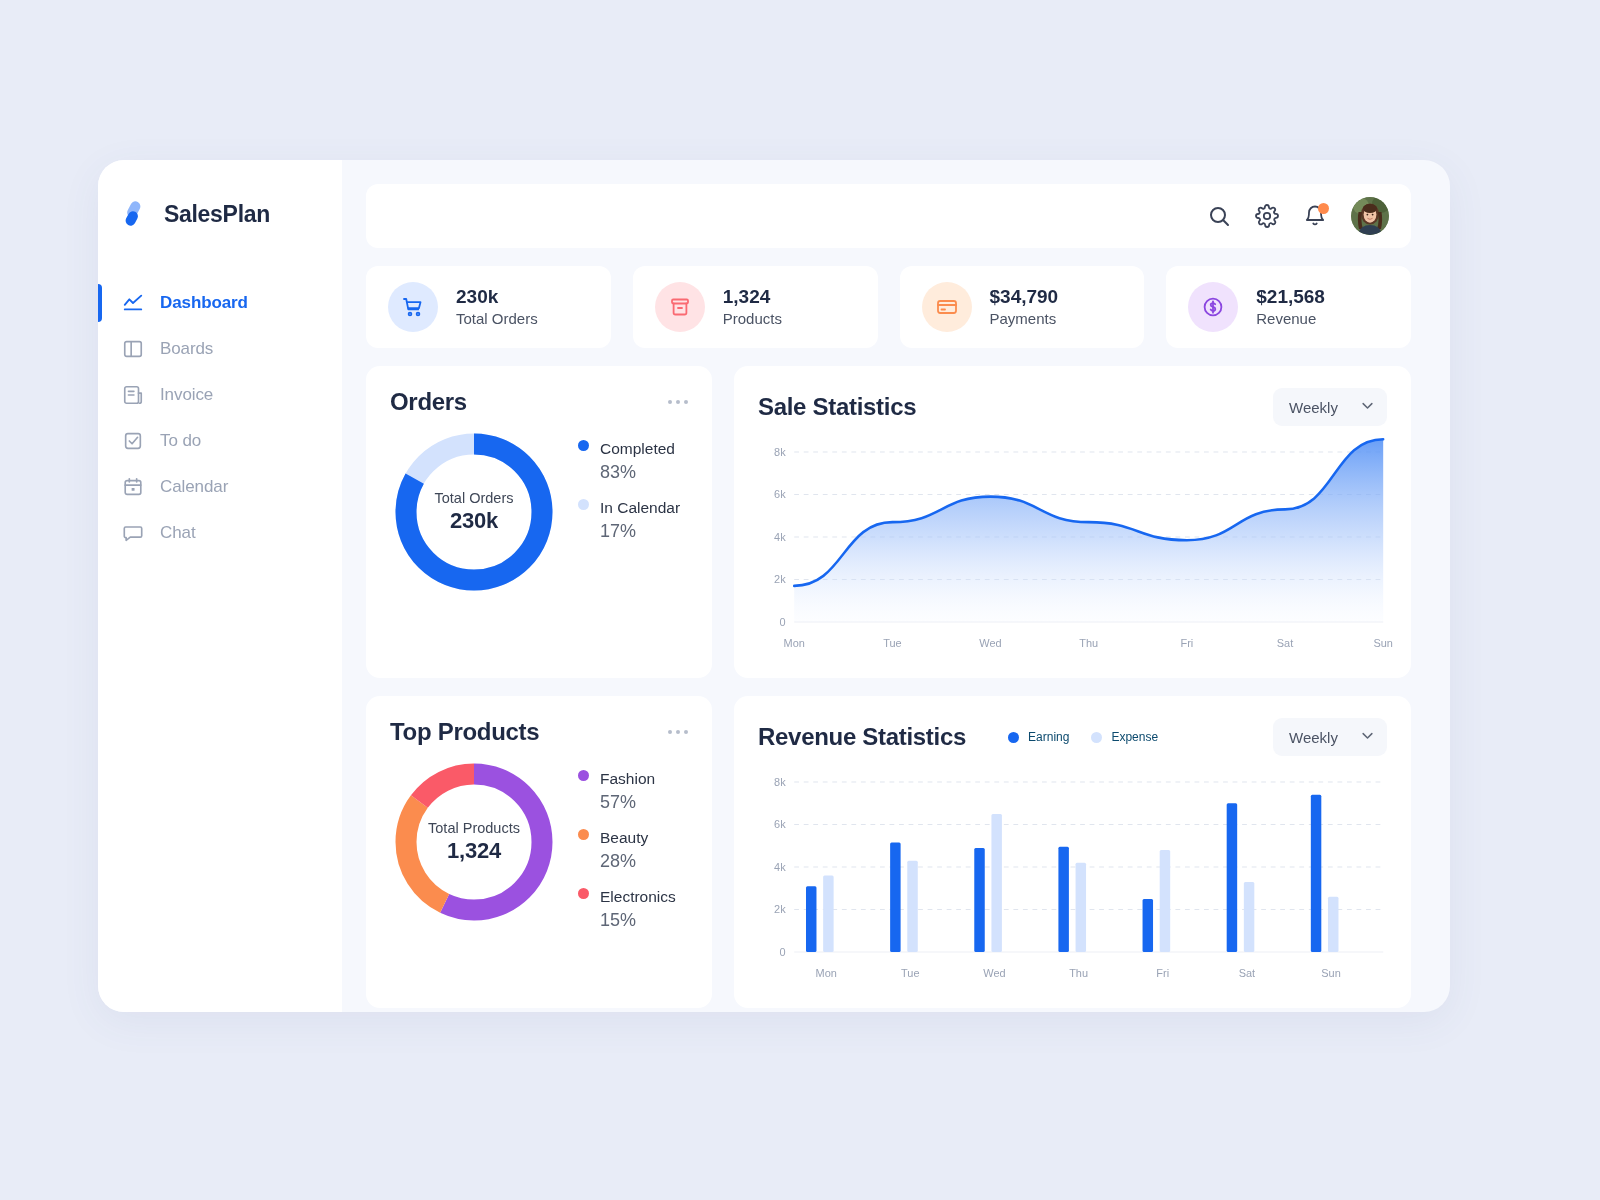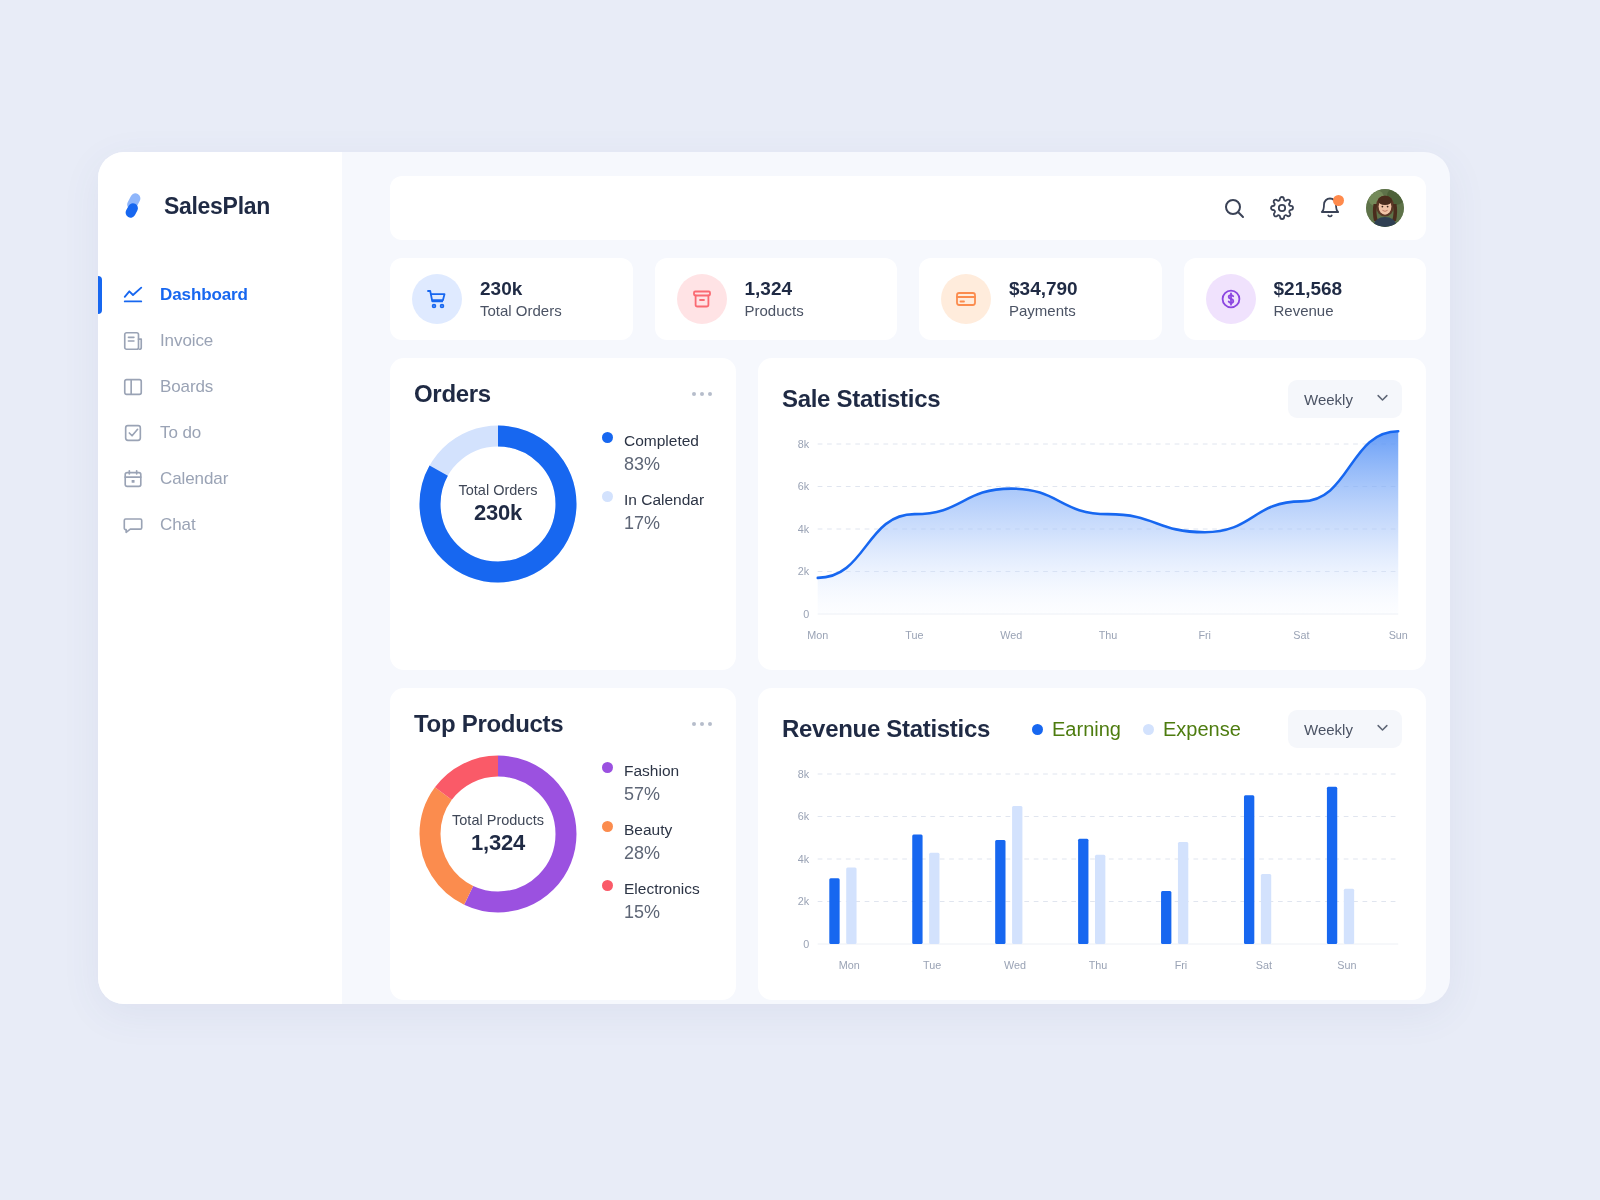--- a/index.html
+++ b/index.html
@@ -8,29 +8,28 @@
     width: 1600px;
     height: 1200px;
     background: #e8ecf7;
     font-family: "Liberation Sans", sans-serif;
     overflow: hidden;
   }
 
   #app {
     position: absolute;
     left: 98px;
-    top: 152px;
+    top: 160px;
     width: 1352px;
     height: 852px;
     background: #f6f8fd;
     border-radius: 26px;
     display: flex;
     overflow: hidden;
     box-shadow: 0 10px 40px rgba(70,90,140,0.07);
-    gap: 24px;
   }
 
   
   #sidebar {
     width: 244px;
     background: #ffffff;
     flex: 0 0 244px;
     padding-top: 30px;
     position: relative;
   }
@@ -72,21 +71,21 @@
     position: absolute;
     left: 0; top: 4px;
     width: 4px; height: 38px;
     background: #1767f0;
     border-radius: 0 4px 4px 0;
   }
 
   
   #main {
     flex: 1;
-    padding: 24px 24px 0 24px;
+    padding: 24px 39px 0 24px;
     display: flex;
     flex-direction: column;
     gap: 18px;
     min-width: 0;
   }
 
   
   .topbar {
     height: 64px;
     background: #fff;
@@ -202,21 +201,21 @@
     gap: 12px;
     cursor: pointer;
   }
   .select-val { font-size: 15px; color: #4b5364; }
   .select svg { width: 15px; height: 15px; color: #5e6676; }
 
   
   .inline-legend { display: flex; align-items: center; gap: 22px; margin-left: 42px; }
   .il-item { display: flex; align-items: center; gap: 9px; }
   .il-dot { width: 11px; height: 11px; border-radius: 50%; }
-  .il-text { font-size: 20px; color: #4d7c0f; }
+  .il-text { font-size: 12px; color: #0c4a6e; }
 
   
   .plot { position: relative; margin-top: 18px; height: 212px; }
   .plot svg { display: block; width: 100%; height: 100%; overflow: visible; }
   .tick-y, .tick-x { font-size: 11.5px; fill: #9aa3b5; font-family: "Liberation Sans", sans-serif; }
   .tick-y { text-anchor: end; }
   .tick-x { text-anchor: middle; }
 </style>
 </head>
 <body>
@@ -241,38 +240,38 @@
           <svg viewBox="0 0 24 24" fill="none" stroke="currentColor" stroke-width="2" stroke-linecap="round" stroke-linejoin="round">
             <polyline points="3,14 8,8 12,12 21,4"></polyline>
               <line x1="3" y1="19" x2="21" y2="19"></line>
           </svg>
         </span>
         <span class="nav-label">Dashboard</span>
       </div>
 
       <div class="nav-item">
         <span class="nav-icon">
+          <svg viewBox="0 0 24 24" fill="none" stroke="currentColor" stroke-width="1.8" stroke-linejoin="round">
+            <rect x="3" y="4" width="18" height="16" rx="2"></rect>
+              <line x1="10" y1="4" x2="10" y2="20"></line>
+          </svg>
+        </span>
+        <span class="nav-label">Boards</span>
+      </div>
+
+      <div class="nav-item">
+        <span class="nav-icon">
           <svg viewBox="0 0 24 24" fill="none" stroke="currentColor" stroke-width="1.8" stroke-linecap="round" stroke-linejoin="round">
             <path d="M5 3h11a2 2 0 0 1 2 2v14a2 2 0 0 1-2 2H5a2 2 0 0 1-2-2V5a2 2 0 0 1 2-2z"></path>
             <path d="M18 10h3v9a2 2 0 0 1-2 2"></path>
             <line x1="7" y1="8" x2="13" y2="8"></line>
               <line x1="7" y1="12" x2="13" y2="12"></line>
           </svg>
         </span>
         <span class="nav-label">Invoice</span>
-      </div>
-
-      <div class="nav-item">
-        <span class="nav-icon">
-          <svg viewBox="0 0 24 24" fill="none" stroke="currentColor" stroke-width="1.8" stroke-linejoin="round">
-            <rect x="3" y="4" width="18" height="16" rx="2"></rect>
-              <line x1="10" y1="4" x2="10" y2="20"></line>
-          </svg>
-        </span>
-        <span class="nav-label">Boards</span>
       </div>
 
       <div class="nav-item">
         <span class="nav-icon">
           <svg viewBox="0 0 24 24" fill="none" stroke="currentColor" stroke-width="1.8" stroke-linecap="round" stroke-linejoin="round">
             <rect x="4" y="4" width="16" height="16" rx="2.5"></rect>
               <polyline points="8,12 11,15 17,8"></polyline>
           </svg>
         </span>
         <span class="nav-label">To do</span>

